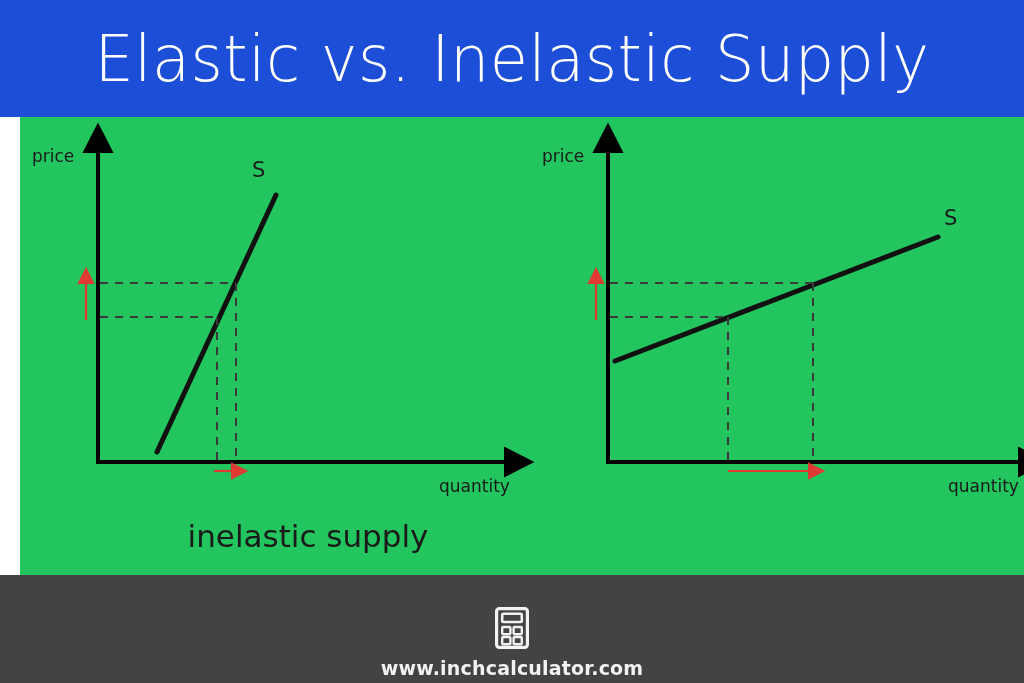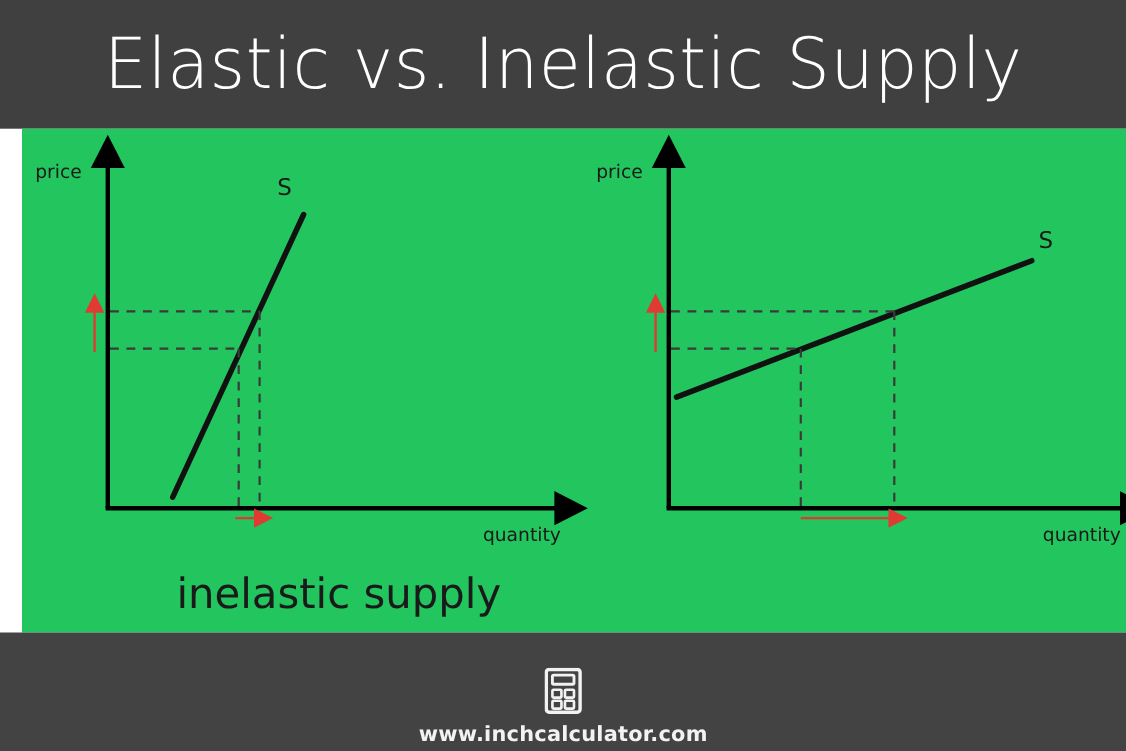--- a/index.html
+++ b/index.html
@@ -19,21 +19,21 @@
     overflow: hidden;
   }
 
   
   .header-band {
     position: absolute;
     left: 0;
     top: 0;
     width: 1024px;
     height: 117px;
-    background: #404040;
+    background: #1d4ed8;
   }
   .header-title {
     position: absolute;
     left: 0;
     top: 0;
     width: 1024px;
     height: 117px;
     display: flex;
     align-items: center;
     justify-content: center;
@@ -97,21 +97,21 @@
     font-family: "DejaVu Sans", "Liberation Sans", sans-serif;
     font-size: 21px;
     fill: #1a1a1a;
   }
 
   
   .caption {
     position: absolute;
     top: 404px;
     font-family: "DejaVu Sans", "Liberation Sans", sans-serif;
-    font-size: 38px;
+    font-size: 31px;
     font-weight: 400;
     color: #1a1a1a;
     text-align: center;
     white-space: nowrap;
     line-height: 1;
   }
   .caption-left  { left: 68px;  width: 440px; }
   .caption-right { left: 580px; width: 440px; }
 
   

